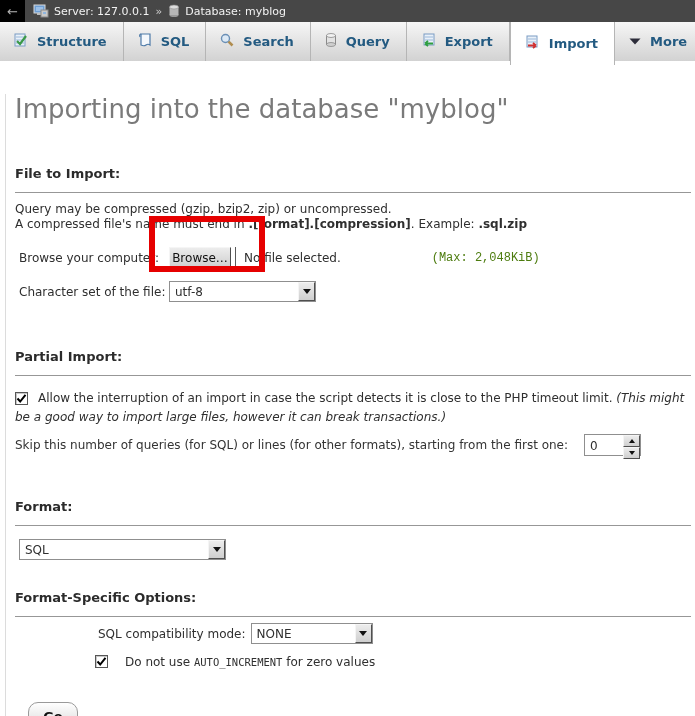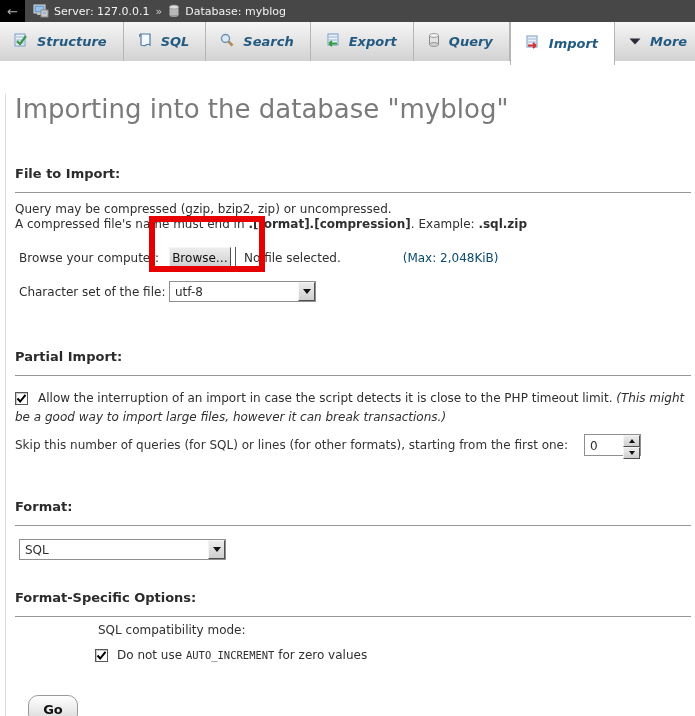--- a/index.html
+++ b/index.html
@@ -32,21 +32,20 @@
     height: 39px; display: flex; align-items: stretch;
     background: linear-gradient(#fafafa, #cfcfcf);
     position: relative; z-index: 2;
   }
   .tab {
     display: flex; align-items: center; gap: 8px;
     padding: 0 16px 0 13px;
     border-right: 1px solid #b5b5b5;
     background: linear-gradient(#f6f6f6, #d2d2d2);
     cursor: pointer;
-    font-style: italic;
   }
   .tab-label { color: #235a81; font-weight: bold; font-size: 13px; }
   .tab.active {
     background: #fff; height: 43px; margin-bottom: -4px;
     border-left: 1px solid #b5b5b5;
   }
   .tab-filler { flex: 1; background: linear-gradient(#fafafa, #cfcfcf); }
 
   
   .content {
@@ -79,21 +78,21 @@
   .browse-btn {
     font-family: "DejaVu Sans", "Liberation Sans", sans-serif;
     font-size: 12px; color: #111;
     width: 62px; height: 21px;
     background: linear-gradient(#ececec, #cfcfcf);
     border: 1px solid; border-color: #f5f5f5 #4f4f4f #4f4f4f #f5f5f5;
     cursor: pointer;
   }
   .file-divider { width: 1px; height: 21px; background: #5a5a5a; margin: 0 8px 0 4px; }
   .no-file-text { color: #2f2f2f; }
-  .max-note { margin-left: 62px; color: #0c4a6e; }
+  .max-note { margin-left: 91px; color: #4d7c0f; font-family: Liberation Mono, monospace; }
 
   
   .select {
     display: flex; align-items: stretch; height: 21px; background: #fff;
     border: 1px solid #8f8f8f; cursor: pointer;
   }
   .select-value { flex: 1; padding: 3px 4px 0 5px; color: #2f2f2f; overflow: hidden; white-space: nowrap; }
   .select-arrow-btn {
     width: 17px; flex: 0 0 auto;
     background: linear-gradient(#ececec, #cfcfcf);
@@ -125,21 +124,21 @@
   .spin-btn {
     flex: 1; background: linear-gradient(#ececec, #cfcfcf);
     border: 1px solid; border-color: #f5f5f5 #4f4f4f #4f4f4f #f5f5f5;
     display: flex; align-items: center; justify-content: center; cursor: pointer;
   }
   .tri-up-s { width: 0; height: 0; border: 3px solid transparent; border-bottom: 4px solid #111; margin-bottom: 3px;}
   .tri-down-s { width: 0; height: 0; border: 3px solid transparent; border-top: 4px solid #111; margin-top: 3px;}
 
   .compat-row { margin-top: 6px; margin-left: 83px; }
   .compat-label { color: #2f2f2f; }
-  .autoinc-row { margin-top: 11px; margin-left: 80px; display: flex; align-items: center; gap: 9px; color: #2f2f2f; }
+  .autoinc-row { margin-top: 11px; margin-left: 80px; display: flex; gap: 17px; color: #2f2f2f; }
   .mono { font-family: "DejaVu Sans Mono", "Liberation Mono", monospace; font-size: 10.5px; }
 
   .go-btn {
     margin: 33px 0 0 13px;
     font-family: "DejaVu Sans", "Liberation Sans", sans-serif;
     font-size: 13px; font-weight: bold; color: #111;
     width: 50px; height: 29px; border-radius: 10px;
     background: linear-gradient(#ffffff, #d7d7d7);
     border: 1px solid #9a9a9a; cursor: pointer;
   }
@@ -206,38 +205,38 @@
       <span>
         <svg width="16" height="16" viewBox="0 0 16 16">
           <circle cx="6.5" cy="6.5" r="4" fill="#dce9f5" stroke="#6a8fb5" stroke-width="1.4"></circle>
           <line x1="9.6" y1="9.6" x2="13.5" y2="13.5" stroke="#b08d4f" stroke-width="2.6"></line>
         </svg>
       </span>
       <span class="tab-label">Search</span>
     </div>
     <div class="tab">
       <span>
+        <svg width="14" height="16" viewBox="0 0 14 16">
+          <rect x="2.5" y="3.5" width="9" height="9" fill="#e3e3e3" stroke="#8a8a8a"></rect>
+          <ellipse cx="7" cy="12.5" rx="4.5" ry="2" fill="#cfcfcf" stroke="#8a8a8a" stroke-width="0.8"></ellipse>
+          <ellipse cx="7" cy="3.5" rx="4.5" ry="2" fill="#f2f2f2" stroke="#8a8a8a" stroke-width="0.8"></ellipse>
+        </svg>
+      </span>
+      <span class="tab-label">Query</span>
+    </div>
+    <div class="tab">
+      <span>
         <svg width="17" height="16" viewBox="0 0 17 16">
           <rect x="4" y="2" width="10" height="11" fill="#eaf1f9" stroke="#7a9cc4"></rect>
           <line x1="5" y1="5" x2="13" y2="5" stroke="#9bb8d9"></line>
           <line x1="5" y1="8" x2="13" y2="8" stroke="#9bb8d9"></line>
           <path d="M13 11.5 H5 M5 11.5 l3 -2.6 M5 11.5 l3 2.6" fill="none" stroke="#2e9e40" stroke-width="1.8"></path>
         </svg>
       </span>
       <span class="tab-label">Export</span>
-    </div>
-    <div class="tab">
-      <span>
-        <svg width="14" height="16" viewBox="0 0 14 16">
-          <rect x="2.5" y="3.5" width="9" height="9" fill="#e3e3e3" stroke="#8a8a8a"></rect>
-          <ellipse cx="7" cy="12.5" rx="4.5" ry="2" fill="#cfcfcf" stroke="#8a8a8a" stroke-width="0.8"></ellipse>
-          <ellipse cx="7" cy="3.5" rx="4.5" ry="2" fill="#f2f2f2" stroke="#8a8a8a" stroke-width="0.8"></ellipse>
-        </svg>
-      </span>
-      <span class="tab-label">Query</span>
     </div>
     <div class="tab active">
       <span>
         <svg width="17" height="16" viewBox="0 0 17 16">
           <rect x="3" y="2" width="10" height="11" fill="#eaf1f9" stroke="#7a9cc4"></rect>
           <line x1="4" y1="5" x2="12" y2="5" stroke="#9bb8d9"></line>
           <line x1="4" y1="8" x2="12" y2="8" stroke="#9bb8d9"></line>
           <path d="M4 11.5 H12 M12 11.5 l-3 -2.6 M12 11.5 l-3 2.6" fill="none" stroke="#d03030" stroke-width="1.8"></path>
         </svg>
       </span>
@@ -315,20 +314,26 @@
       <span class="select-arrow-btn">
           <span class="tri-down"></span>
         </span>
     </div>
 
     
     <div class="section-heading h-fso">Format-Specific Options:</div>
 
     <div class="row compat-row">
       <span class="compat-label">SQL compatibility mode:</span>
+      <div class="select sel-compat">
+        <span class="select-value">NONE</span>
+        <span class="select-arrow-btn">
+            <span class="tri-down"></span>
+          </span>
+      </div>
     </div>
 
     <div class="autoinc-row">
       <span class="checkbox">
         <svg width="11" height="11" viewBox="0 0 11 11">
             <path d="M1.5 5.5 L4.2 8.5 L9.5 1.8" fill="none" stroke="#000" stroke-width="2"></path>
           </svg>
       </span>
       <span><span>Do not use</span> <span class="mono">AUTO_INCREMENT</span> <span>for zero values</span></span>
     </div>

